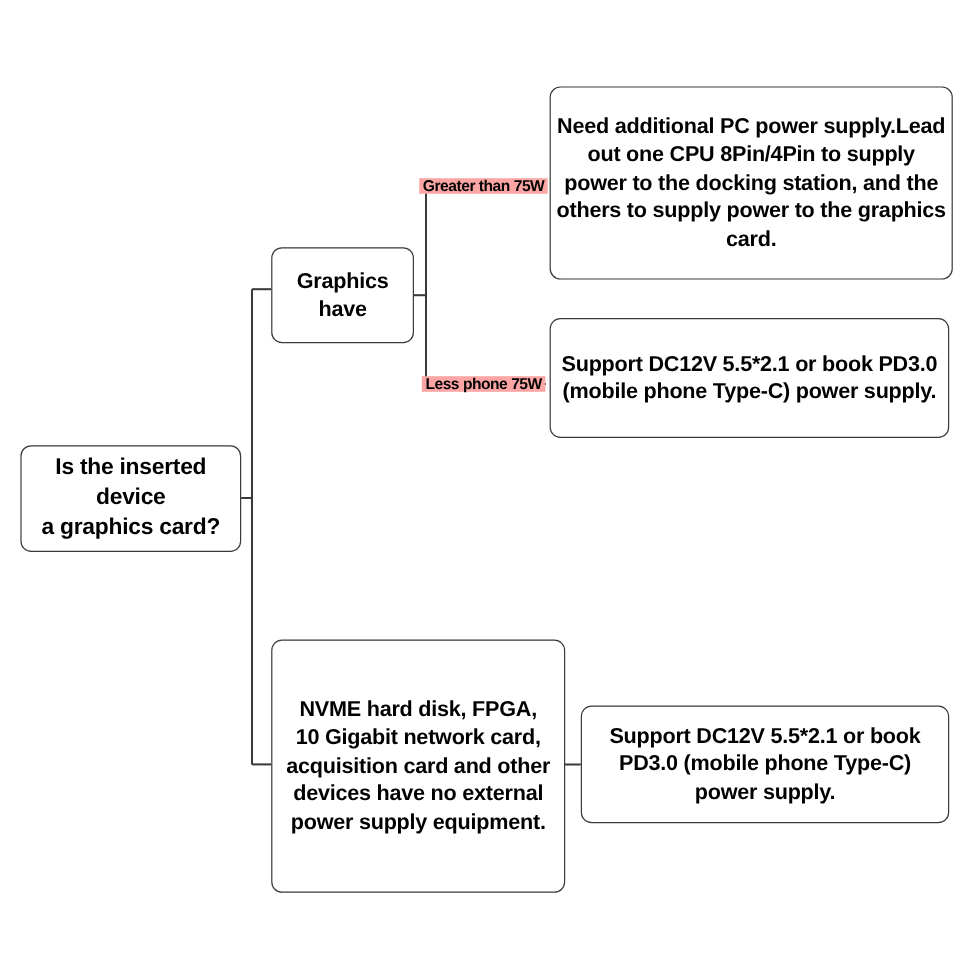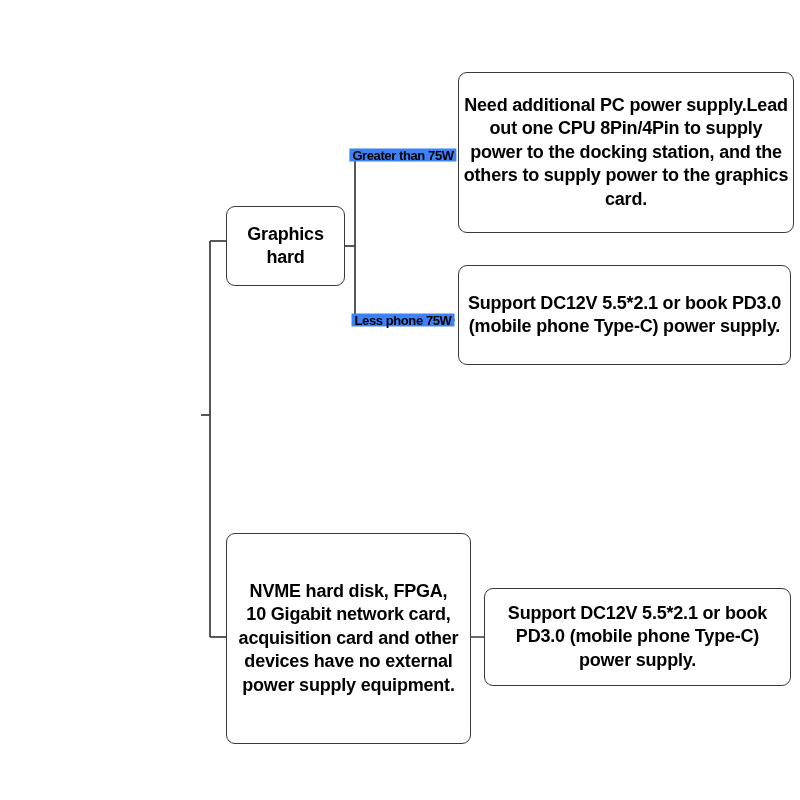--- a/index.html
+++ b/index.html
@@ -40,21 +40,21 @@
     font-weight: 600;
     letter-spacing: -0.2px;
   }
   .node-text {
     display: block;
     width: 100%;
     white-space: pre-line;
   }
   .edge-label {
     position: absolute;
-    background: #3b82f6;
+    background: #fca5a5;
     color: #000000;
     font-size: 13px;
     font-weight: 600;
     letter-spacing: -0.4px;
     white-space: nowrap;
     padding: 0 3px;
     transform: translate(-50%, -50%);
     z-index: 3;
     line-height: 1;
   }
@@ -110,23 +110,27 @@
       <path d="M355,155 L355,320"></path>
 
       <path d="M355,155 L455,155"></path>
 
       <path d="M355,320 L455,320"></path>
 
       <path d="M439,637 L484,637"></path>
     </g>
   </svg>
 
+  <div class="node" id="node-root">
+    <span class="node-text">Is the inserted device
+a graphics card?</span>
+  </div>
 
   <div class="node" id="node-graphics-card">
-    <span class="node-text">Graphics hard</span>
+    <span class="node-text">Graphics have</span>
   </div>
 
   <div class="edge-label" id="label-greater">Greater than 75W</div>
 
   <div class="edge-label" id="label-less">Less phone 75W</div>
 
   <div class="node" id="node-high-power">
     <span class="node-text">Need additional PC power supply.Lead out one CPU 8Pin/4Pin to supply power to the docking station, and the others to supply power to the graphics card.</span>
   </div>
 

